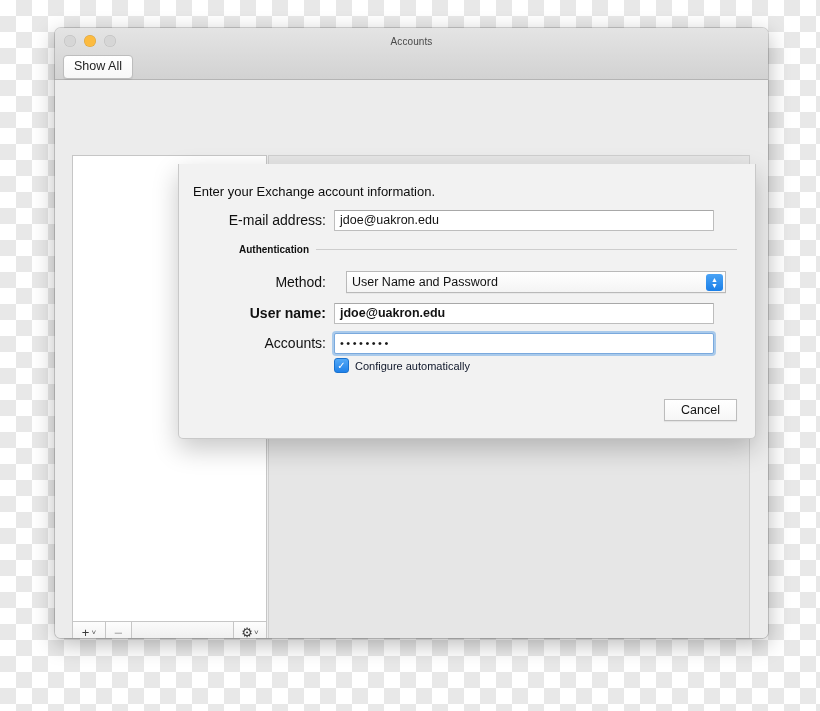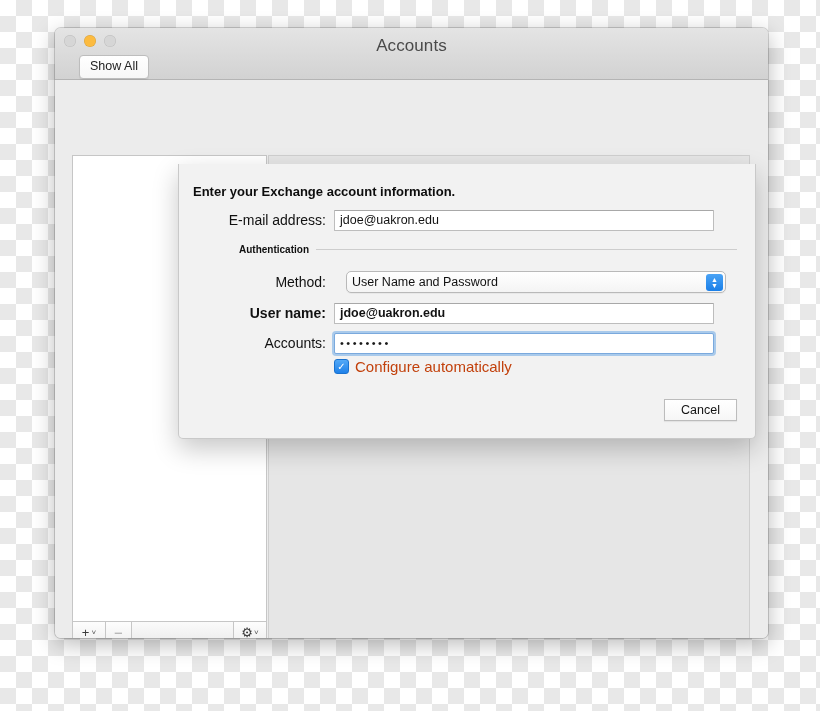--- a/index.html
+++ b/index.html
@@ -57,38 +57,37 @@
     box-shadow: inset 0 0 0 0.5px rgba(0,0,0,0.12);
   }
   .light.close  { background: #d6d6d6; }
   .light.min    { background: #fcbb40; box-shadow: inset 0 0 0 0.5px rgba(0,0,0,0.15); }
   .light.zoom   { background: #d6d6d6; }
 
   #window-title {
     position: absolute;
     left: 0; right: 0; top: 8px;
     text-align: center;
-    font-size: 17px;
+    font-size: 10px;
     color: #4a4a4a;
     letter-spacing: 0.1px;
   }
 
   #show-all-btn {
     position: absolute;
     left: 8px;
     top: 27px;
     padding: 3px 10px 4px 10px;
     background: linear-gradient(to bottom,#ffffff 0%, #f7f7f7 100%);
     border: 1px solid #bdbdbd;
     border-radius: 4px;
     font-size: 12.5px;
     color: #232323;
     line-height: 15px;
     box-shadow: 0 1px 1px rgba(0,0,0,0.07);
-    margin-left: 16px;
   }
 
   
   #body {
     position: relative;
     height: 559px;
     background: #ececec;
     padding: 8px;
     box-sizing: border-box;
   }
@@ -192,21 +191,21 @@
     border-radius: 0 0 5px 5px;
     box-shadow: 0 10px 26px rgba(0,0,0,0.22);
     box-sizing: border-box;
   }
 
   #sheet-heading {
     position: absolute;
     left: 14px;
     top: 20px;
     font-size: 13px;
-    font-weight: bold;
+    font-weight: normal;
     color: #0d0d0d;
   }
 
   .form-row {
     position: absolute;
     left: 0;
     width: 100%;
     height: 22px;
     display: flex;
     align-items: center;
@@ -265,21 +264,21 @@
     background: #cdcdcd;
   }
 
   
   .popup-button {
     width: 380px;
     height: 22px;
     box-sizing: border-box;
     background: linear-gradient(to bottom,#ffffff,#f4f4f4);
     border: 1px solid #b9b9b9;
-    border-radius: 5px;
+    border-radius: 0;
     font-size: 12.5px;
     color: #111111;
     padding: 10px 5px;
     display: flex;
     align-items: center;
     position: relative;
     box-shadow: 0 1px 0 rgba(0,0,0,0.04);
   }
   #method-stepper {
     position: absolute;
@@ -321,22 +320,22 @@
     border: 1px solid #1a72cf;
     display: flex;
     align-items: center;
     justify-content: center;
     color: #ffffff;
     font-size: 10px;
     line-height: 10px;
     flex: none;
   }
   #cb-label {
-    font-size: 15px;
-    color: #c2410c;
+    font-size: 11px;
+    color: #0f172a;
   }
 
   
   #sheet-buttons {
     position: absolute;
     right: 18px;
     bottom: 17px;
     display: flex;
     gap: 10px;
     align-items: center;

